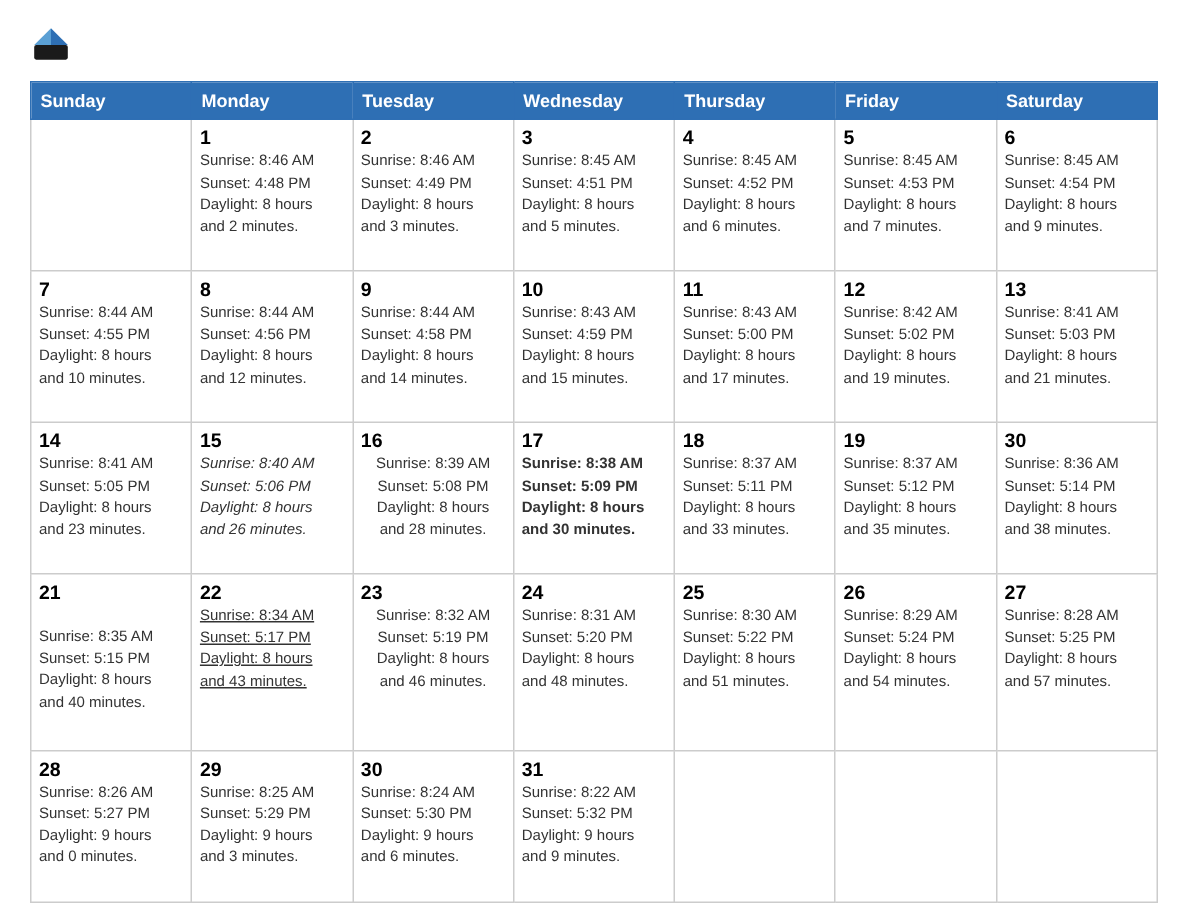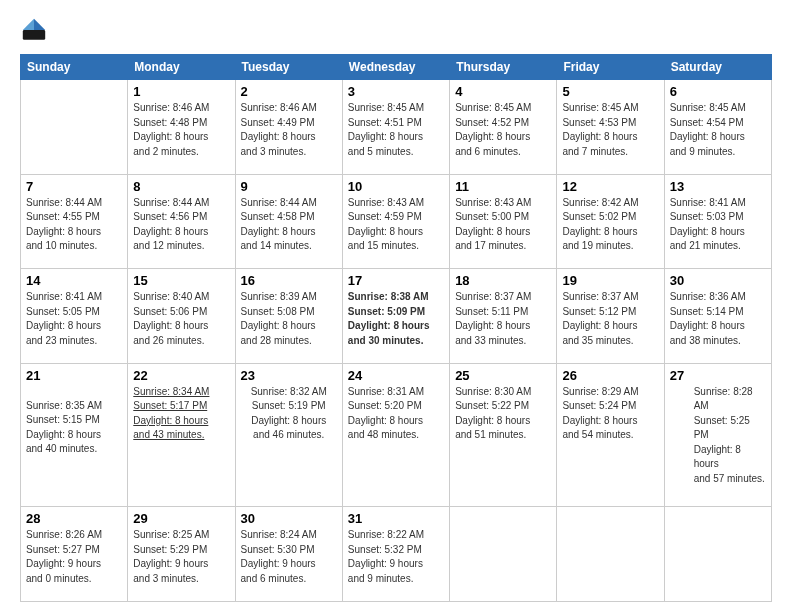--- a/index.html
+++ b/index.html
@@ -214,28 +214,28 @@
         <tr>
           <td>
             <div class="day-number">14</div>
             <div class="day-info" style="white-space: pre-line;">Sunrise: 8:41 AM
 Sunset: 5:05 PM
 Daylight: 8 hours
 and 23 minutes.</div>
           </td>
           <td>
             <div class="day-number">15</div>
-            <div class="day-info" style="white-space: pre-line;">Sunrise: 8:40 AM
+            <div class="day-info" style="white-space: pre-line; font-style: italic;">Sunrise: 8:40 AM
 Sunset: 5:06 PM
 Daylight: 8 hours
 and 26 minutes.</div>
           </td>
           <td>
             <div class="day-number">16</div>
-            <div class="day-info" style="white-space: pre-line;">Sunrise: 8:39 AM
+            <div class="day-info" style="white-space: pre-line; text-align: center;">Sunrise: 8:39 AM
 Sunset: 5:08 PM
 Daylight: 8 hours
 and 28 minutes.</div>
           </td>
           <td>
             <div class="day-number">17</div>
             <div class="day-info" style="white-space: pre-line; font-weight: bold;">Sunrise: 8:38 AM
 Sunset: 5:09 PM
 Daylight: 8 hours
 and 30 minutes.</div>
@@ -300,21 +300,21 @@
           </td>
           <td>
             <div class="day-number">26</div>
             <div class="day-info" style="white-space: pre-line;">Sunrise: 8:29 AM
 Sunset: 5:24 PM
 Daylight: 8 hours
 and 54 minutes.</div>
           </td>
           <td>
             <div class="day-number">27</div>
-            <div class="day-info" style="white-space: pre-line; margin-left: 24px;">Sunrise: 8:28 AM
+            <div class="day-info" style="white-space: pre-line;">Sunrise: 8:28 AM
 Sunset: 5:25 PM
 Daylight: 8 hours
 and 57 minutes.</div>
           </td>
         </tr>
         <tr>
           <td>
             <div class="day-number">28</div>
             <div class="day-info" style="white-space: pre-line;">Sunrise: 8:26 AM
 Sunset: 5:27 PM

